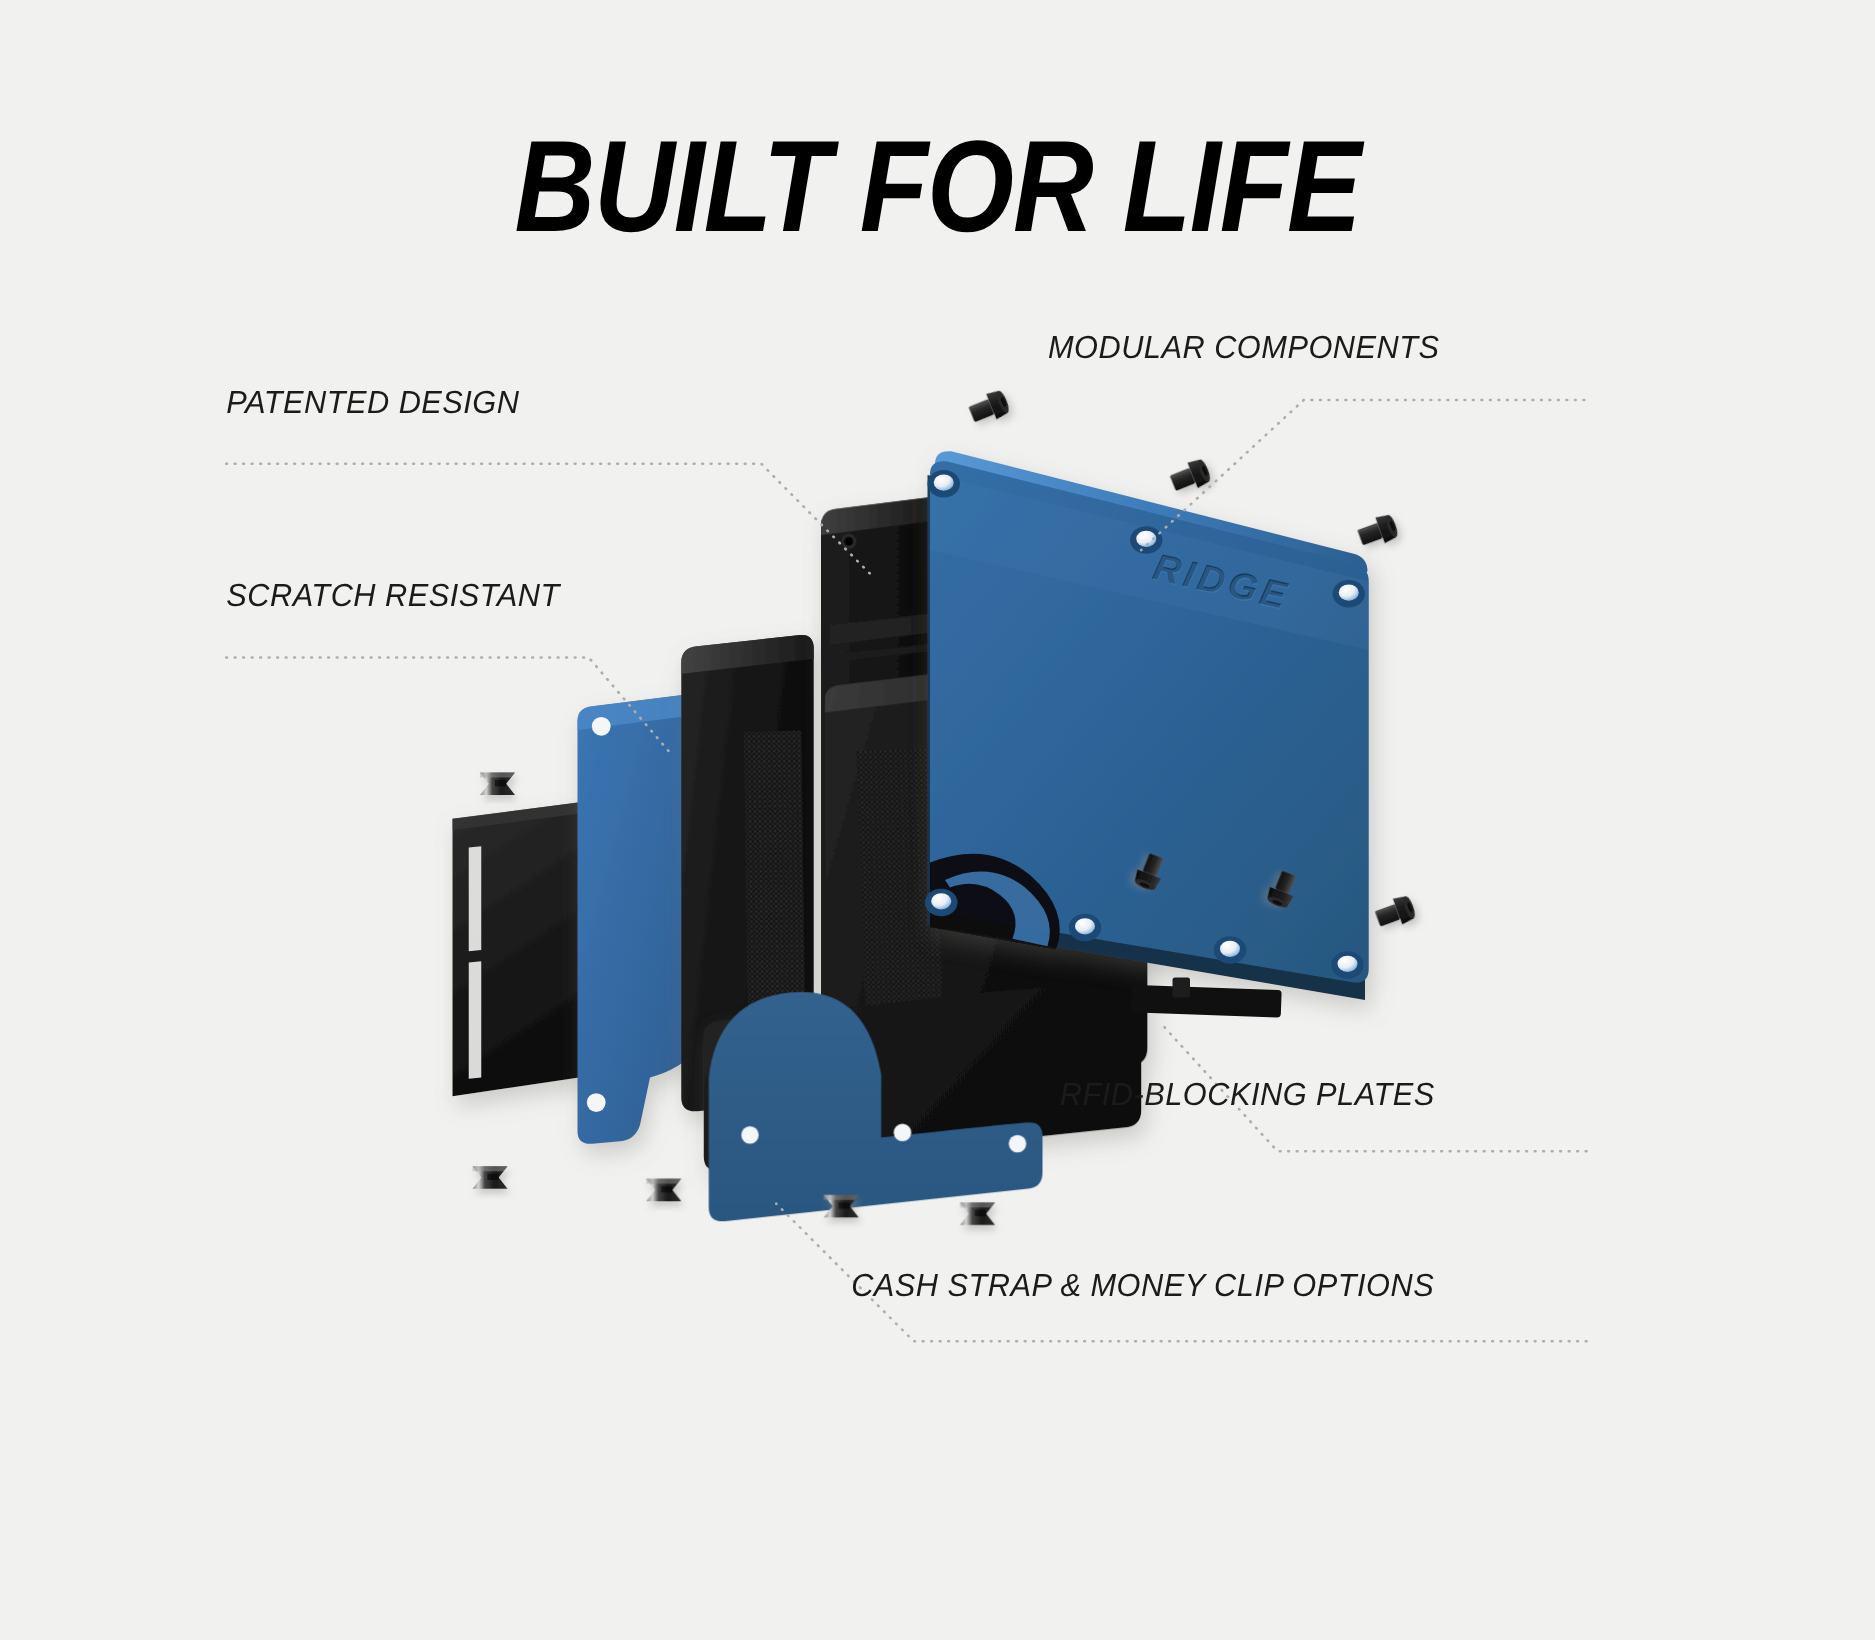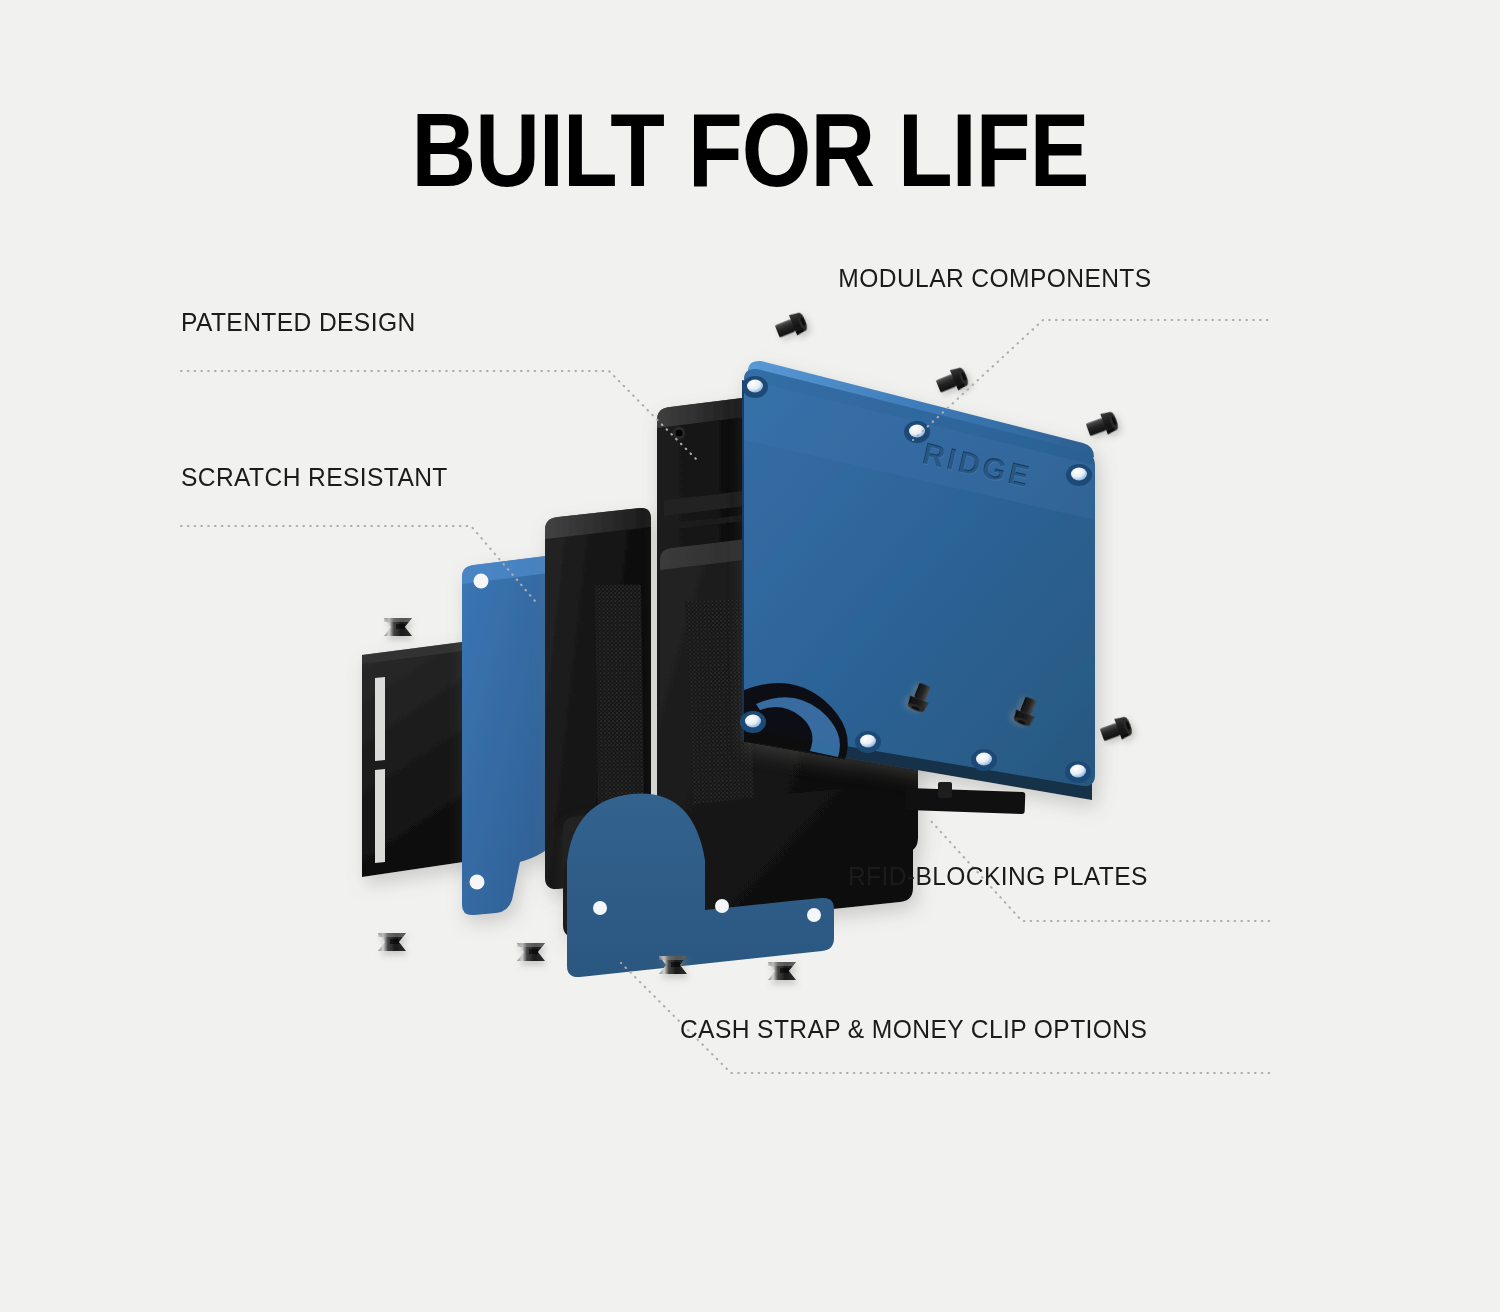--- a/index.html
+++ b/index.html
@@ -11,20 +11,21 @@
   body {
     font-family: "Liberation Sans", sans-serif;
     -webkit-font-smoothing: antialiased;
   }
   #stage {
     position: relative;
     width: 1271px;
     height: 1312px;
     background: #f1f1ef;
     overflow: hidden;
+    font-style: italic;
   }
 
   
   #headline {
     position: absolute;
     left: 0;
     top: 98px;
     width: 1500px;
     text-align: center;
     font-family: "Liberation Sans", sans-serif;

